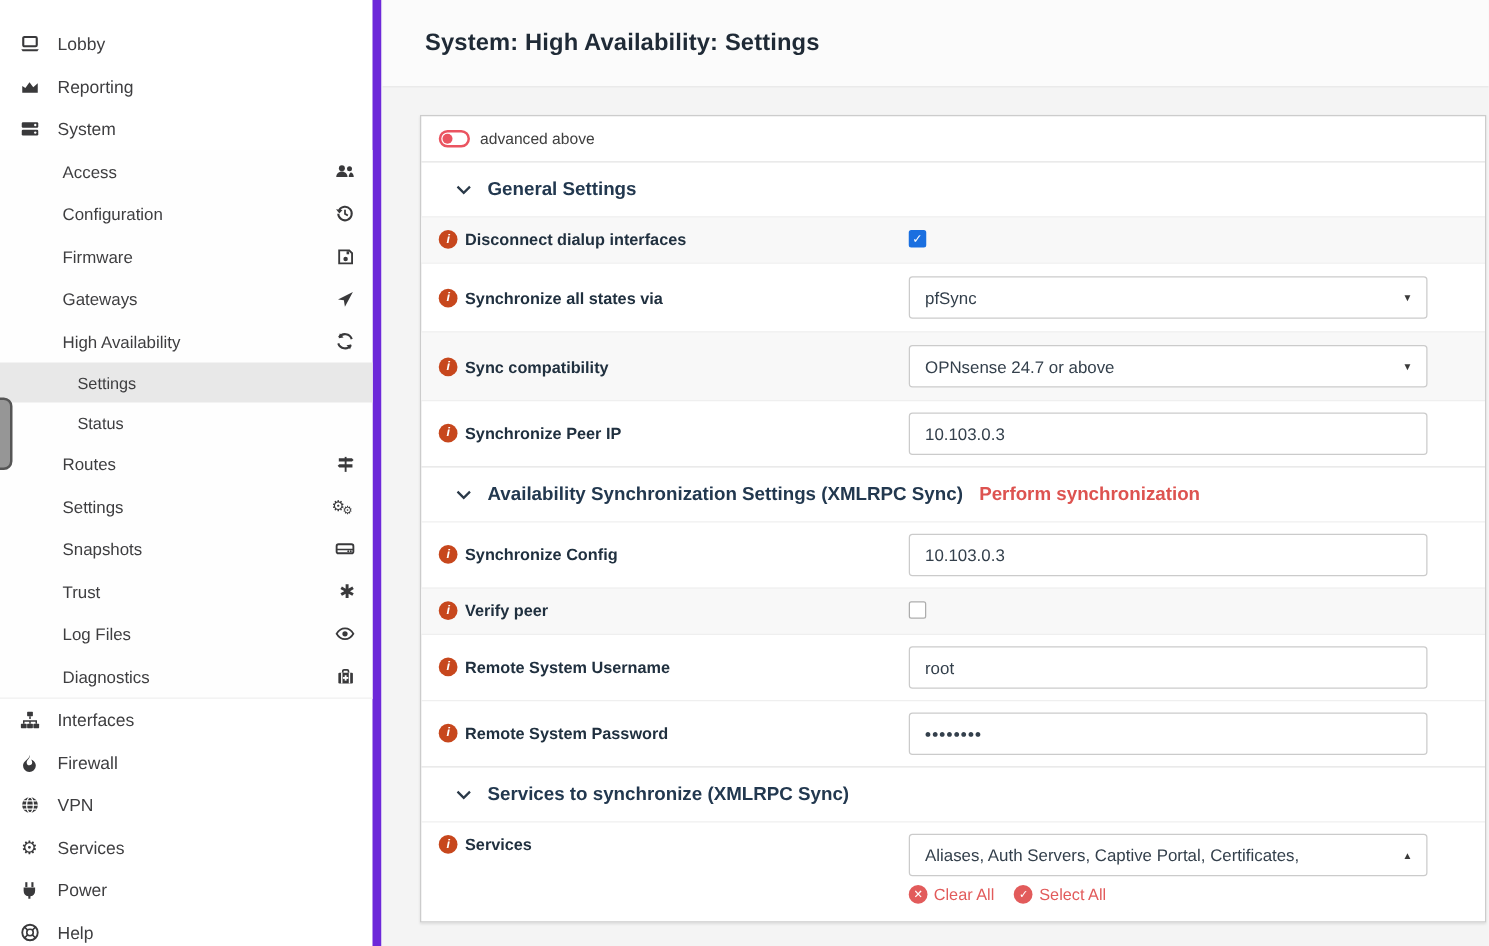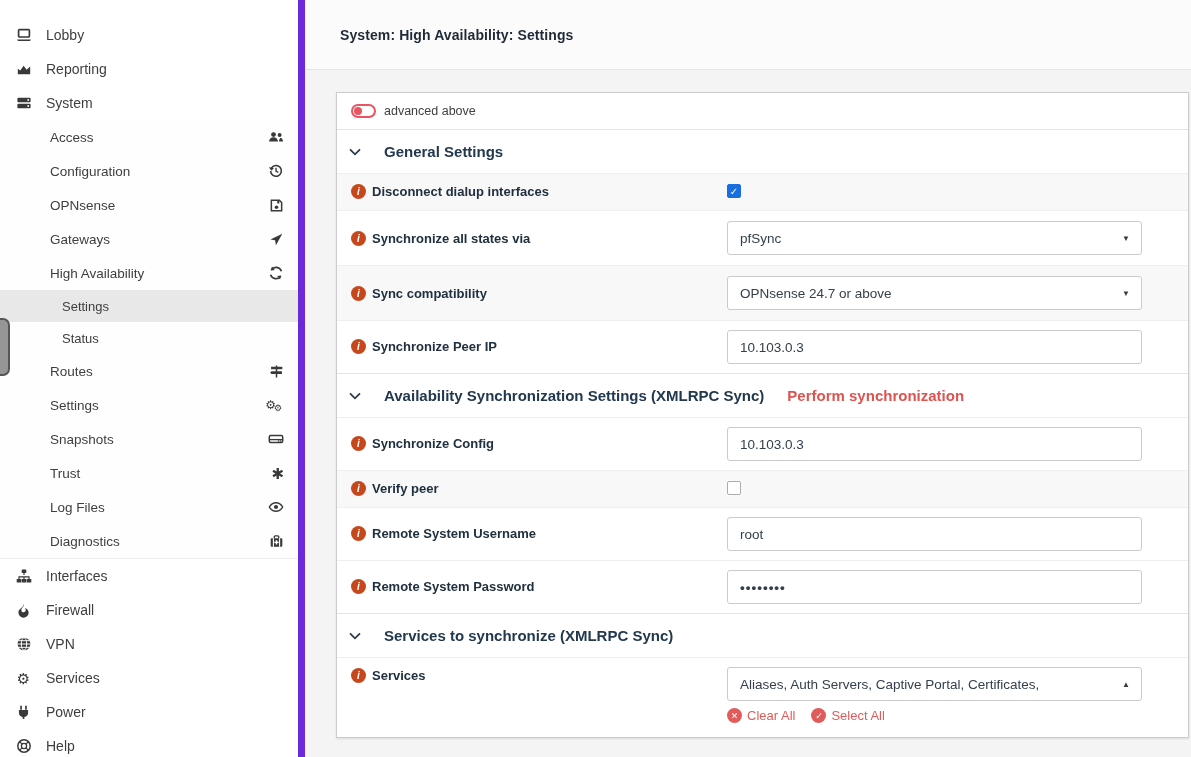--- a/index.html
+++ b/index.html
@@ -19,29 +19,29 @@
   .gear-two { position:relative; font-size:12px; color:#39393b; line-height:1; }
   .gear-two i { font-style:normal; font-size:9px; position:relative; top:3px; left:-2px; }
   .star-txt { font-size:15px; font-weight:bold; color:#39393b; line-height:1; }
 
   
   .pull-tab { position:absolute; left:-6px; top:318px; width:16px; height:58px; background:#969696; border:2px solid #565656; border-radius:7px; z-index:3; }
 
   
   .content { position:absolute; left:306px; top:0; right:0; bottom:0; background:#f4f4f4; }
   .title-bar { height:70px; background:#fbfbfb; border-bottom:1px solid #e5e5e5; display:flex; align-items:center; padding-left:34px; }
-  .page-title { font-size:14px; font-weight:bold; color:#1f2a36; letter-spacing:0.1px; }
+  .page-title { font-size:19px; font-weight:bold; color:#1f2a36; letter-spacing:0.1px; }
 
   .panel { margin:22px 2px 0 30px; background:#fff; border:1px solid #cccccc; box-shadow:0 1px 2px rgba(0,0,0,0.1); }
 
   .toolbar-row { display:flex; align-items:center; gap:8px; padding:11px 14px; font-size:12.5px; color:#404040; }
   .toggle { width:25px; height:14px; border:2px solid #ea5460; border-radius:9px; position:relative; flex:0 0 25px; }
   .toggle::after { content:""; position:absolute; left:1px; top:1px; width:8px; height:8px; border-radius:50%; background:#ea5460; }
 
-  .section-row { display:flex; align-items:center; gap:23px; padding:13px 12px; border-top:1px solid #e4e4e4; }
+  .section-row { display:flex; align-items:center; gap:13px; padding:13px 28px; border-top:1px solid #e4e4e4; }
   .section-title { font-size:15px; font-weight:bold; color:#22384f; }
   .section-action { font-size:15px; font-weight:bold; color:#dd5350; text-decoration:none; cursor:pointer; }
   .chev { display:flex; align-items:center; }
 
   .form-row { display:flex; align-items:flex-start; border-top:1px solid #efefef; }
   .stripe { background:#f8f8f8; }
   .label-cell { flex:0 0 390px; display:flex; align-items:flex-start; gap:6px; padding:10px 14px; }
   .f-label { font-size:13px; font-weight:bold; color:#20303f; line-height:16px; }
   .info-ico { width:15px; height:15px; border-radius:50%; background:#c7471d; color:#fff; font-size:10px; font-weight:bold; font-style:italic; display:flex; align-items:center; justify-content:center; flex:0 0 15px; cursor:pointer; }
   .control-cell { flex:1; padding:9px 0; }
@@ -117,21 +117,21 @@
       <span class="r-ico">
         <svg width="16" height="16" viewBox="0 0 16 16">
             <path d="M3.3 5.2A5.4 5.4 0 1 1 2.6 8" fill="none" stroke="#39393b" stroke-width="1.6"></path>
             <path d="M0.8 4.3l2.7 3.4 2.5-2.8z" fill="#39393b"></path>
             <path d="M8 4.8V8.1l2.3 1.3" fill="none" stroke="#39393b" stroke-width="1.4"></path>
           </svg>
       </span>
     </div>
 
     <div class="side-item lvl2">
-      <span>OPNsense</span>
+      <span>Firmware</span>
       <span class="r-ico">
         <svg width="15" height="15" viewBox="0 0 16 16">
             <path d="M2.5 2.5h8.6l2.4 2.4v8.6H2.5z" fill="none" stroke="#39393b" stroke-width="1.6"></path>
             <rect x="8.8" y="3.2" width="2.2" height="2.6" fill="#39393b"></rect>
             <circle cx="8" cy="9.8" r="1.9" fill="#39393b"></circle>
           </svg>
       </span>
     </div>
 
     <div class="side-item lvl2">

